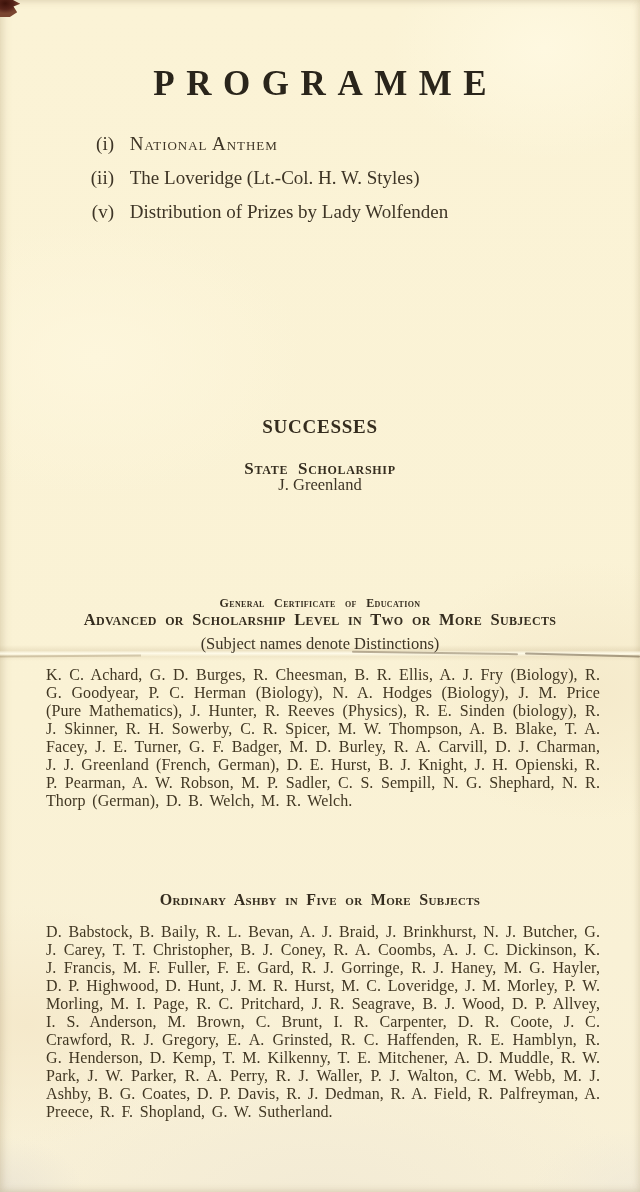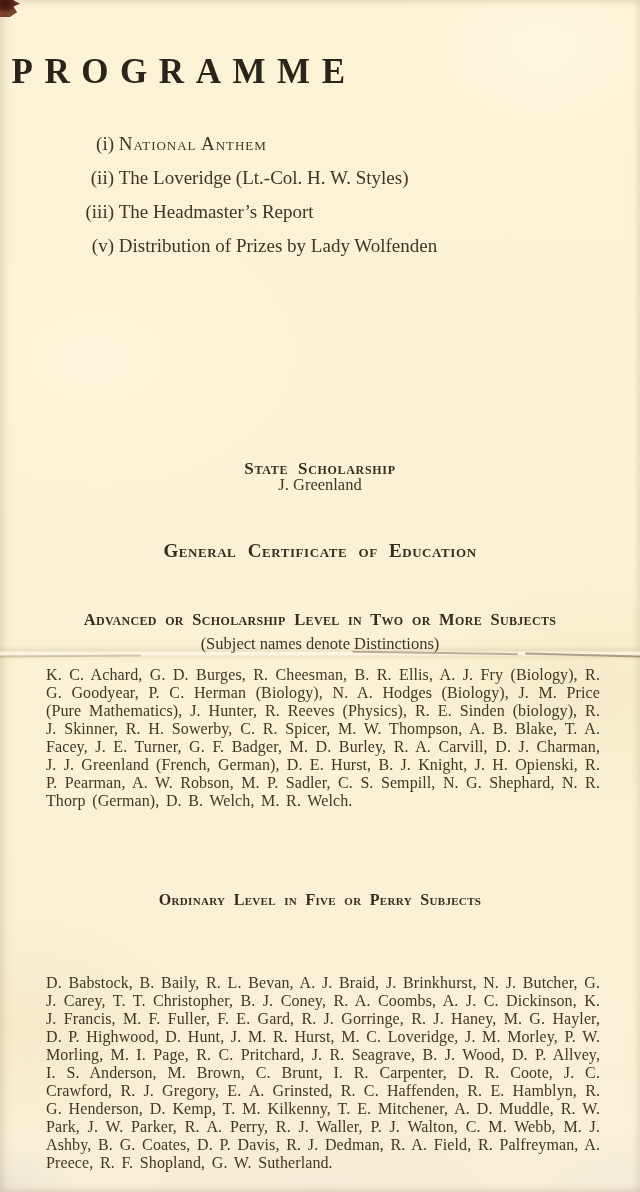--- a/index.html
+++ b/index.html
@@ -72,21 +72,22 @@
     left: 0; width: 22%;
     top: 655px; height: 1.5px;
     background: rgba(150,130,95,0.35);
     transform: rotate(-0.5deg);
   }
 
   .title {
     position: absolute;
     left: 0; right: 0;
     top: 52px;
-    margin: 0;
+    margin: 12px;
+    text-align: center;
     font-size: 35px;
     font-weight: 700;
     letter-spacing: 0.33em;
     text-indent: 0.33em;
     color: #2a251b;
   }
 
   .prog-list {
     position: absolute;
     left: 68px;
@@ -100,54 +101,55 @@
     white-space: nowrap;
   }
   .prog-item .num {
     display: inline-block;
     width: 46px;
     text-align: right;
     vertical-align: top;
   }
   .prog-item .label {
     display: inline-block;
+    margin-left: 11px;
     vertical-align: top;
     white-space: normal;
     max-width: 500px;
   }
   .caps { font-variant: small-caps; letter-spacing: 0.05em; }
   .abbr { font-size: 0.78em; letter-spacing: 0.03em; }
   .line2 { display: block; margin-left: 54px; margin-top: 3px; }
 
   .center { position: absolute; left: 0; right: 0; text-align: center; margin: 0; }
   .bold-head { font-weight: 700; color: #352d1f; }
   .sc-head { font-variant: small-caps; font-weight: 700; color: #352d1f; }
 
   .successes     { top: 416px; font-size: 19px;   letter-spacing: 0.04em; }
   .state-sch     { top: 459px; font-size: 17px;   word-spacing: 5px; letter-spacing: 0.04em; }
   .state-name    { top: 475px; font-size: 16.5px; }
-  .gce-head      { top: 540px; font-size: 19px;   word-spacing: 6px; letter-spacing: 0.03em; }
+  .gce-head      { top: 596px; font-size: 12px;   word-spacing: 6px; letter-spacing: 0.03em; }
   .adv-head      { top: 610px; font-size: 16.5px; word-spacing: 4px; letter-spacing: 0.02em; text-align: center; }
   .dist-note     { top: 634px; font-size: 16.5px; }
   .ord-head      { top: 891px; font-size: 16px;   word-spacing: 4px; letter-spacing: 0.02em; }
 
   .names {
     position: absolute;
     left: 46px;
     right: 40px;
     margin: 0;
     font-size: 16px;
     line-height: 18px;
     text-align: justify;
     word-spacing: 2.5px;
     letter-spacing: 0.1px;
     color: #413723;
   }
   .names-adv { top: 666px; }
-  .names-ord { top: 974px; }
+  .names-ord { top: 923px; }
 </style>
 </head>
 <body>
 
 <div class="page">
 
   <div class="stain"></div>
   <div class="crease"></div>
   <div class="crease-left"></div>
 
@@ -156,35 +158,32 @@
   <div class="prog-list">
     <div class="prog-item">
       <span class="num">(i)</span>
       <span class="label caps">National Anthem</span>
     </div>
     <div class="prog-item">
       <span class="num">(ii)</span>
       <span class="label">The Loveridge (Lt.-Col. H. W. Styles)</span>
     </div>
     <div class="prog-item">
-      <span class="num">(iii)</span>
-      <span class="label">The Headmaster’s Report</span>
-    </div>
-    <div class="prog-item">
       <span class="num">(v)</span>
       <span class="label">Distribution of Prizes by Lady Wolfenden</span>
     </div>
   </div>
 
+  <div class="center bold-head successes">SUCCESSES</div>
   <div class="center sc-head state-sch">State Scholarship</div>
   <div class="center state-name">J. Greenland</div>
 
   <div class="center sc-head gce-head">General Certificate of Education</div>
   <div class="center sc-head adv-head">Advanced or Scholarship Level in Two or More Subjects</div>
   <div class="center dist-note">(Subject names denote Distinctions)</div>
 
   <p class="names names-adv">K. C. Achard, G. D. Burges, R. Cheesman, B. R. Ellis, A. J. Fry (Biology), R. G. Goodyear, P. C. Herman (Biology), N. A. Hodges (Biology), J. M. Price (Pure Mathematics), J. Hunter, R. Reeves (Physics), R. E. Sinden (biology), R. J. Skinner, R. H. Sowerby, C. R. Spicer, M. W. Thompson, A. B. Blake, T. A. Facey, J. E. Turner, G. F. Badger, M. D. Burley, R. A. Carvill, D. J. Charman, J. J. Greenland (French, German), D. E. Hurst, B. J. Knight, J. H. Opienski, R. P. Pearman, A. W. Robson, M. P. Sadler, C. S. Sempill, N. G. Shephard, N. R. Thorp (German), D. B. Welch, M. R. Welch.</p>
 
-  <div class="center sc-head ord-head">Ordinary Level in Five or Perry Subjects</div>
+  <div class="center sc-head ord-head">Ordinary Ashby in Five or More Subjects</div>
 
   <p class="names names-ord">D. Babstock, B. Baily, R. L. Bevan, A. J. Braid, J. Brinkhurst, N. J. Butcher, G. J. Carey, T. T. Christopher, B. J. Coney, R. A. Coombs, A. J. C. Dickinson, K. J. Francis, M. F. Fuller, F. E. Gard, R. J. Gorringe, R. J. Haney, M. G. Hayler, D. P. Highwood, D. Hunt, J. M. R. Hurst, M. C. Loveridge, J. M. Morley, P. W. Morling, M. I. Page, R. C. Pritchard, J. R. Seagrave, B. J. Wood, D. P. Allvey, I. S. Anderson, M. Brown, C. Brunt, I. R. Carpenter, D. R. Coote, J. C. Crawford, R. J. Gregory, E. A. Grinsted, R. C. Haffenden, R. E. Hamblyn, R. G. Henderson, D. Kemp, T. M. Kilkenny, T. E. Mitchener, A. D. Muddle, R. W. Park, J. W. Parker, R. A. Perry, R. J. Waller, P. J. Walton, C. M. Webb, M. J. Ashby, B. G. Coates, D. P. Davis, R. J. Dedman, R. A. Field, R. Palfreyman, A. Preece, R. F. Shopland, G. W. Sutherland.</p>
 
 </div>
 
 </body></html>

